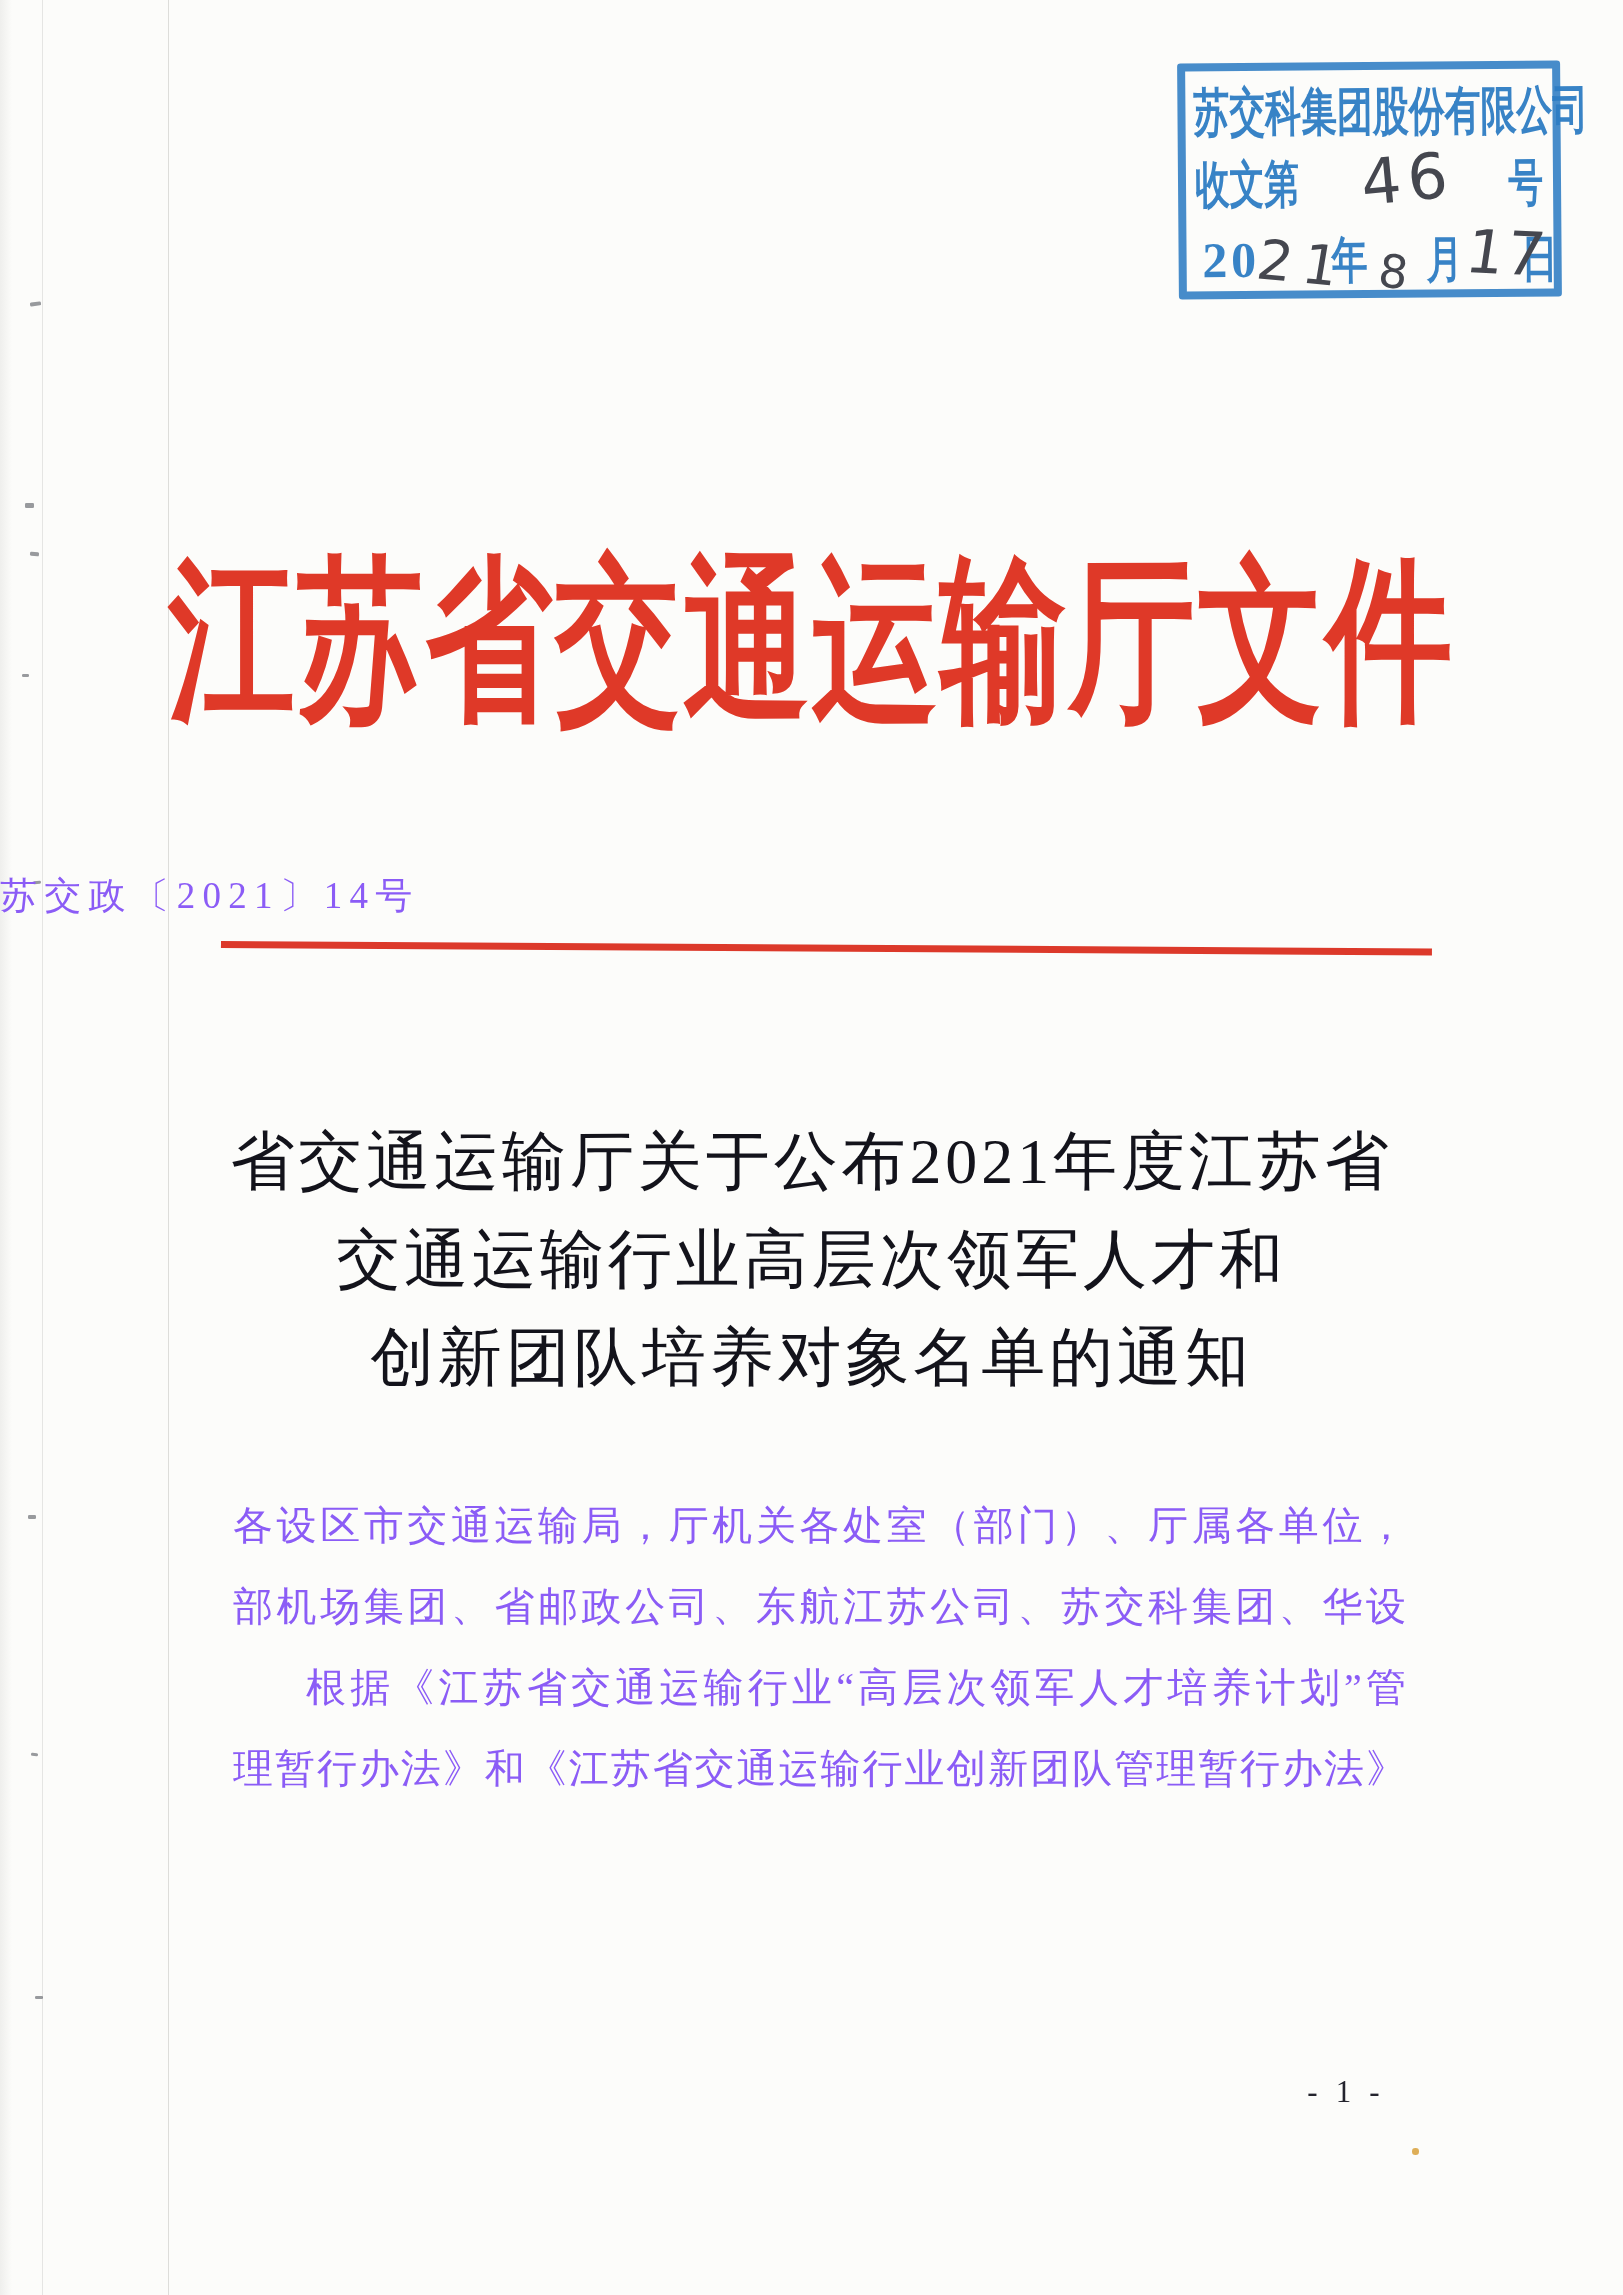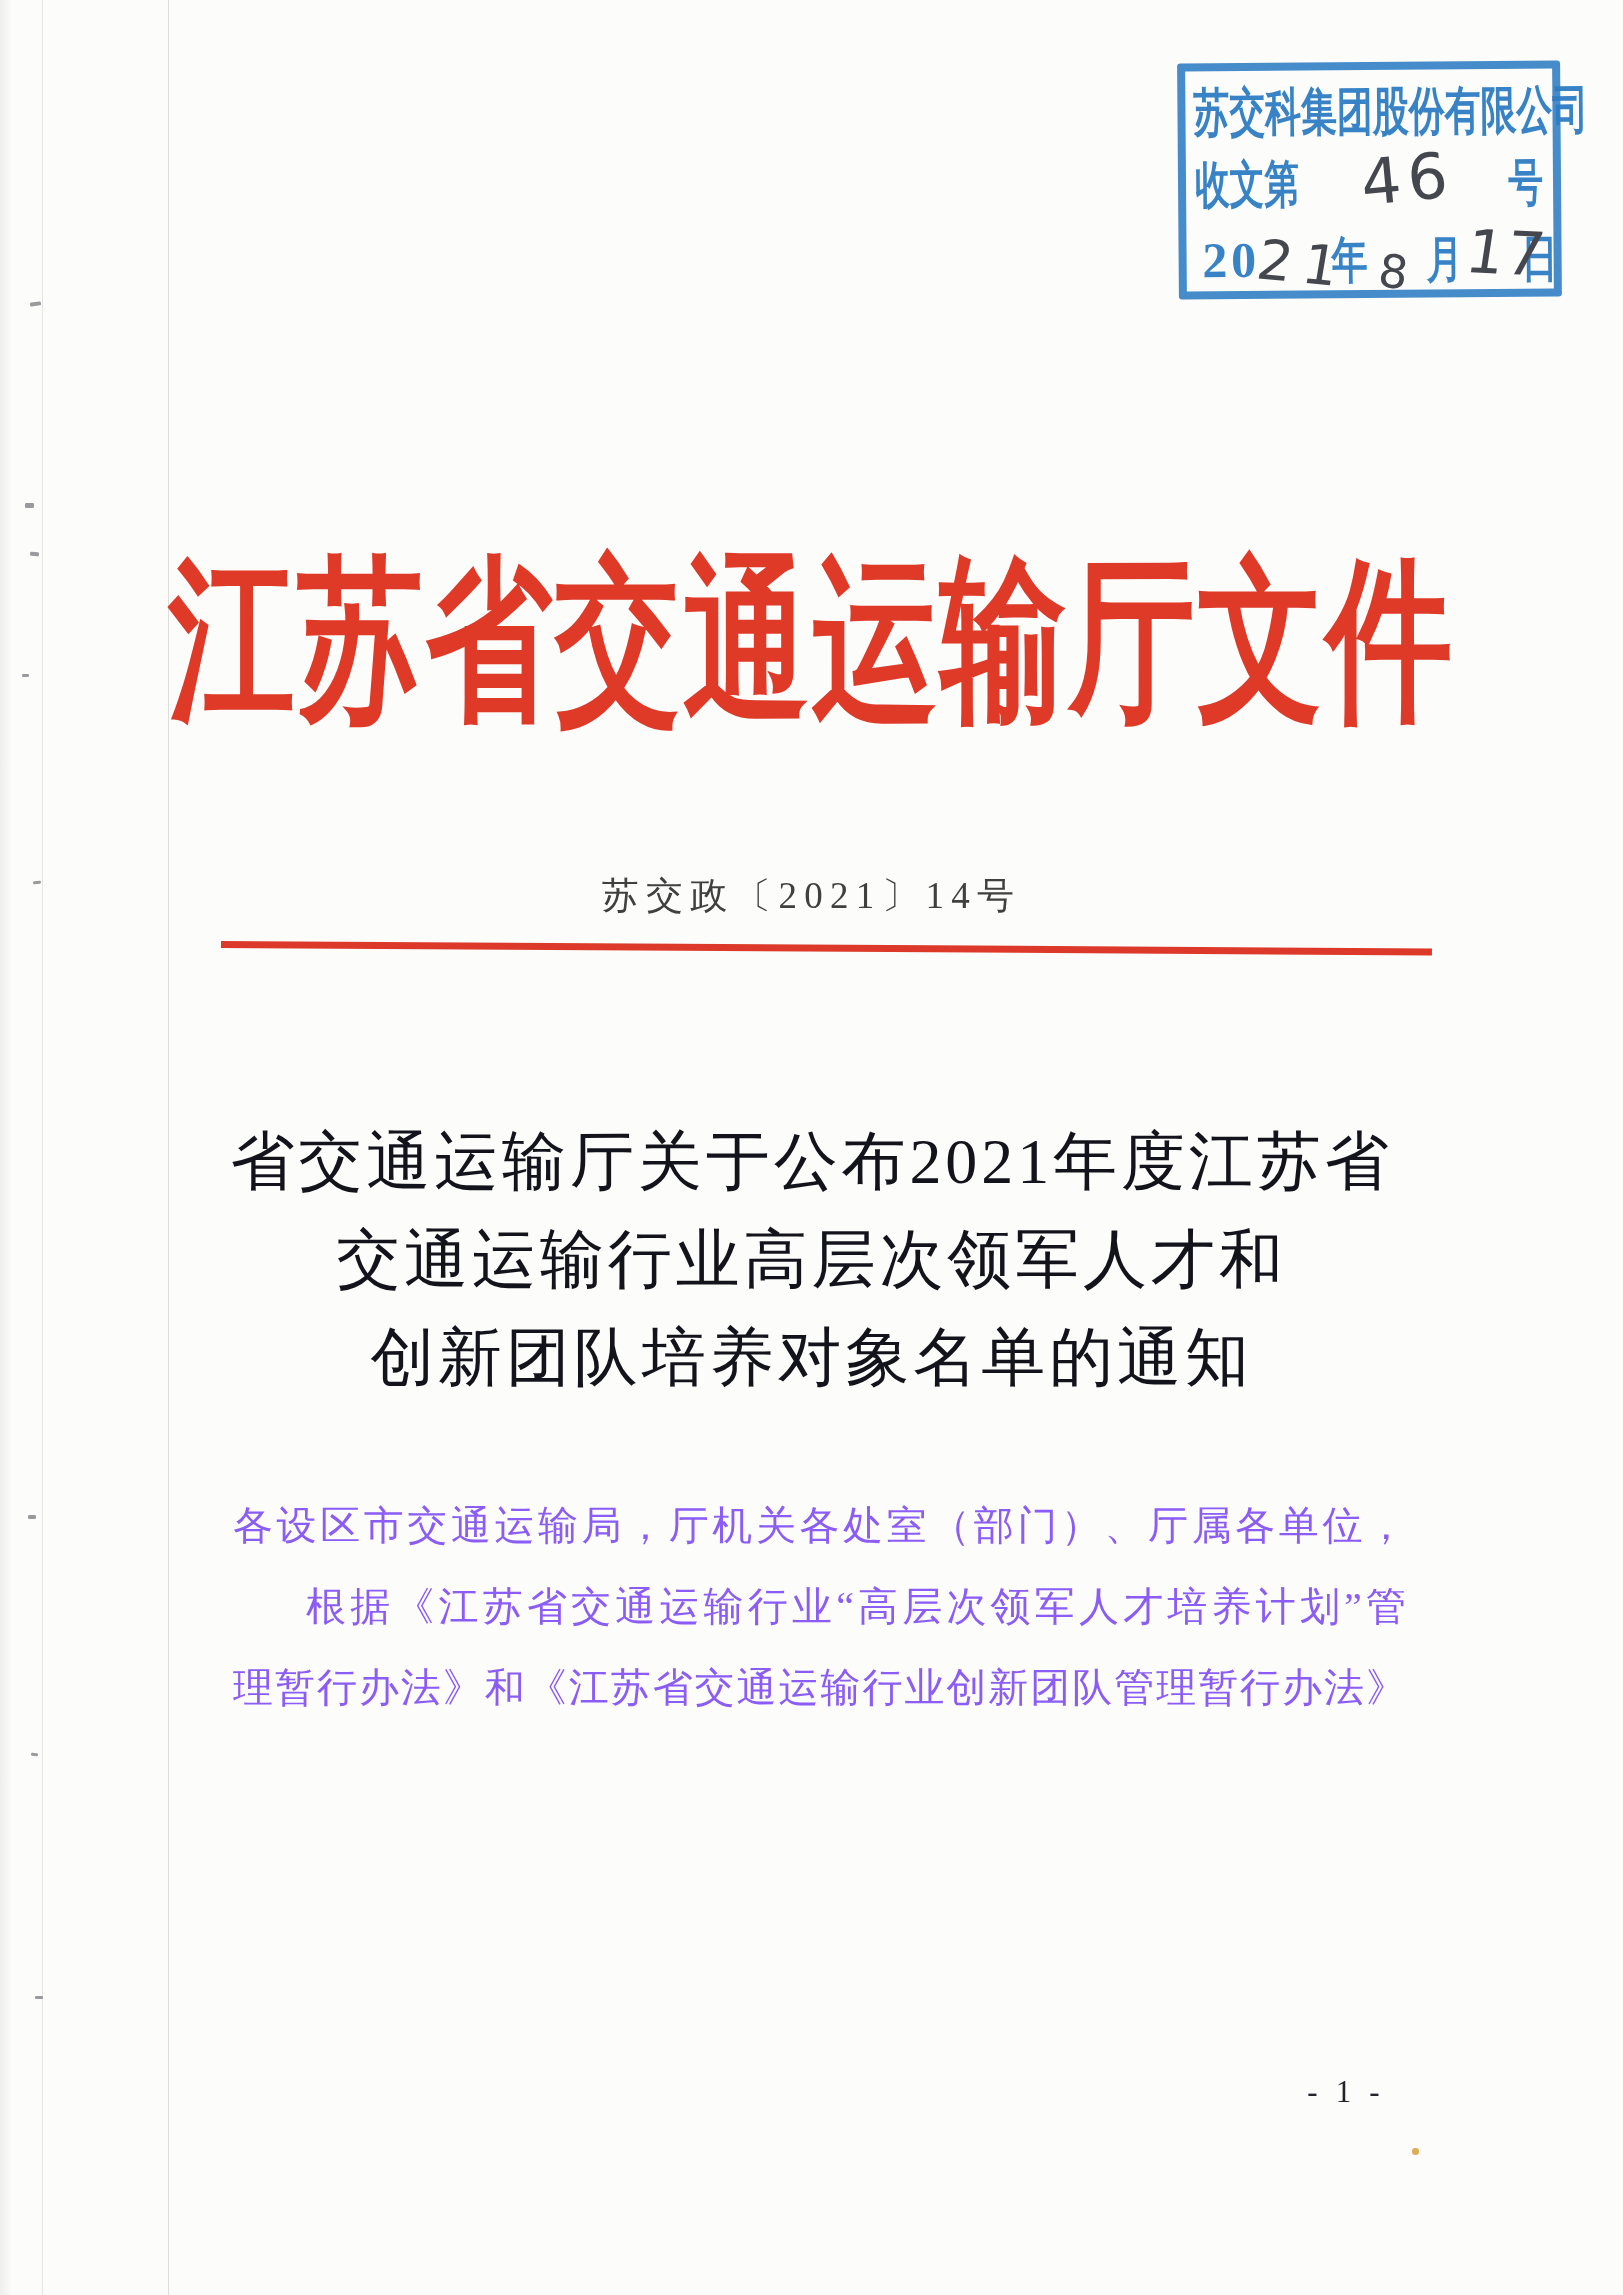--- a/index.html
+++ b/index.html
@@ -59,21 +59,21 @@
   .masthead{
     position:absolute;left:0;right:0;top:554px;
     text-align:center;white-space:nowrap;
     font-size:126px;font-weight:700;color:#df3928;
     letter-spacing:2.6px;line-height:1;
     transform:scaleY(1.40);transform-origin:50% 0;
   }
   
   .doc-number{
     position:absolute;left:0;right:0;top:871px;
-    text-align:center;font-size:37px;color:#404040;letter-spacing:7.2px;
+    text-align:left;font-size:37px;color:#8b5cf6;letter-spacing:7.2px;
   }
   
   .red-rule{
     position:absolute;left:221px;top:941px;width:1211px;height:7.2px;
     background:#dc392a;transform:rotate(0.35deg);transform-origin:0 0;
   }
   
   .doc-title{
     position:absolute;left:0;right:0;top:1113px;text-align:center;
     font-weight:400;color:#13131b;font-size:64px;line-height:98px;
@@ -135,18 +135,19 @@
 <div class="red-rule"></div>
 
 <div class="doc-title">
   <div>省交通运输厅关于公布2021年度江苏省</div>
   <div>交通运输行业高层次领军人才和</div>
   <div>创新团队培养对象名单的通知</div>
 </div>
 
 <div class="body-text">
   <div class="line">各设区市交通运输局，厅机关各处室（部门）、厅属各单位，</div>
+  <div class="line">部机场集团、省邮政公司、东航江苏公司、苏交科集团、华设</div>
   <div class="line indent">根据《江苏省交通运输行业“高层次领军人才培养计划”管</div>
   <div class="line">理暂行办法》和《江苏省交通运输行业创新团队管理暂行办法》</div>
 </div>
 
 <div class="page-number">- 1 -</div>
 
 
 </body></html>

